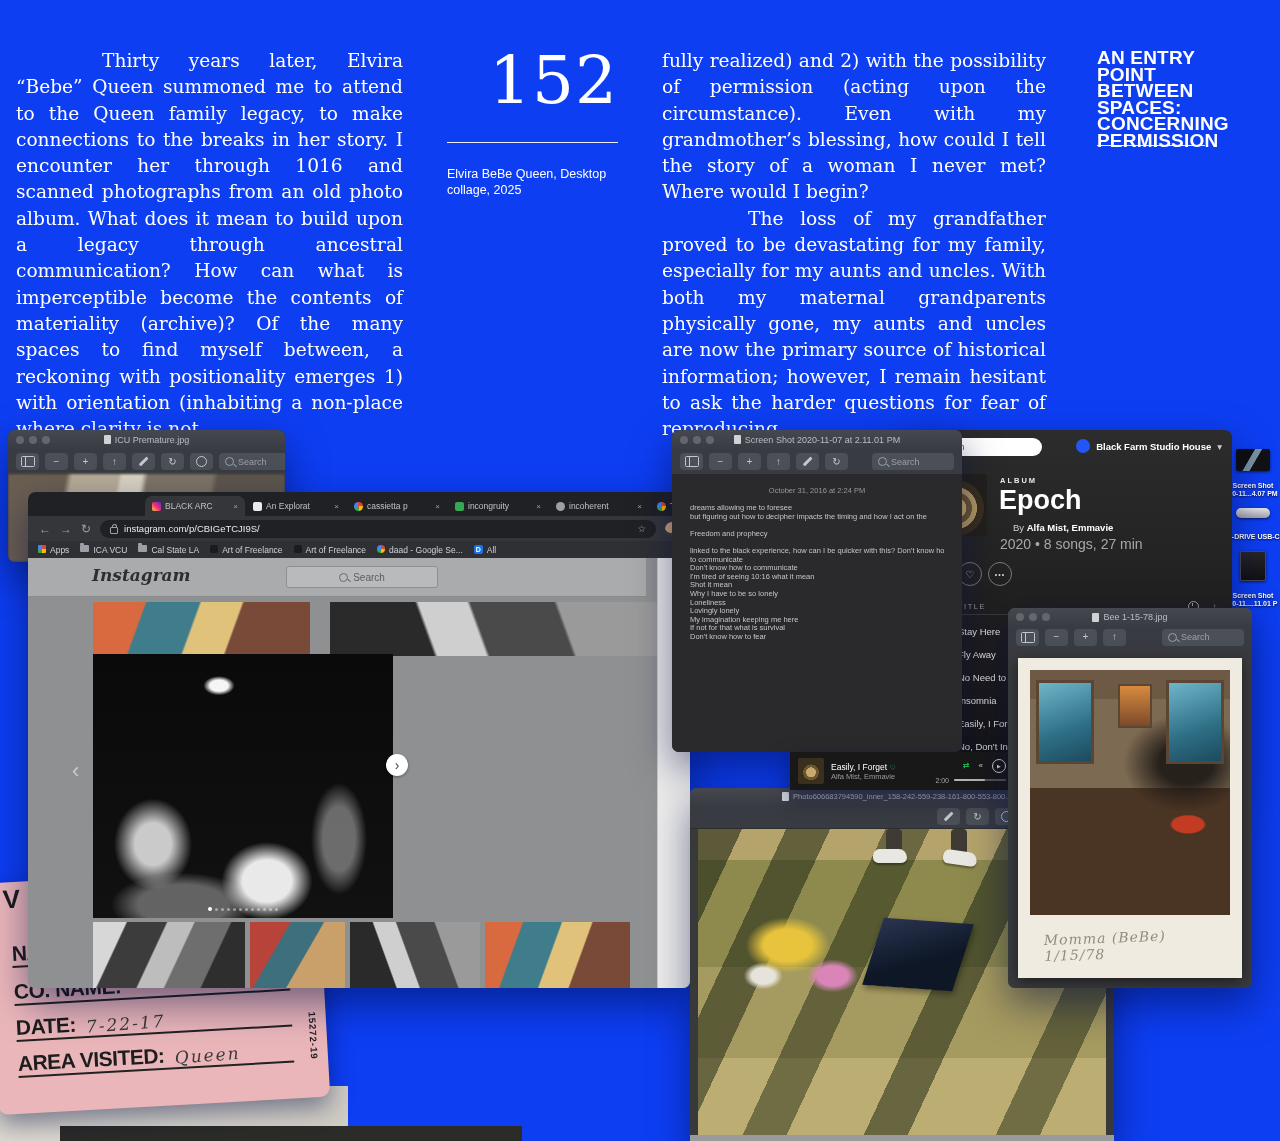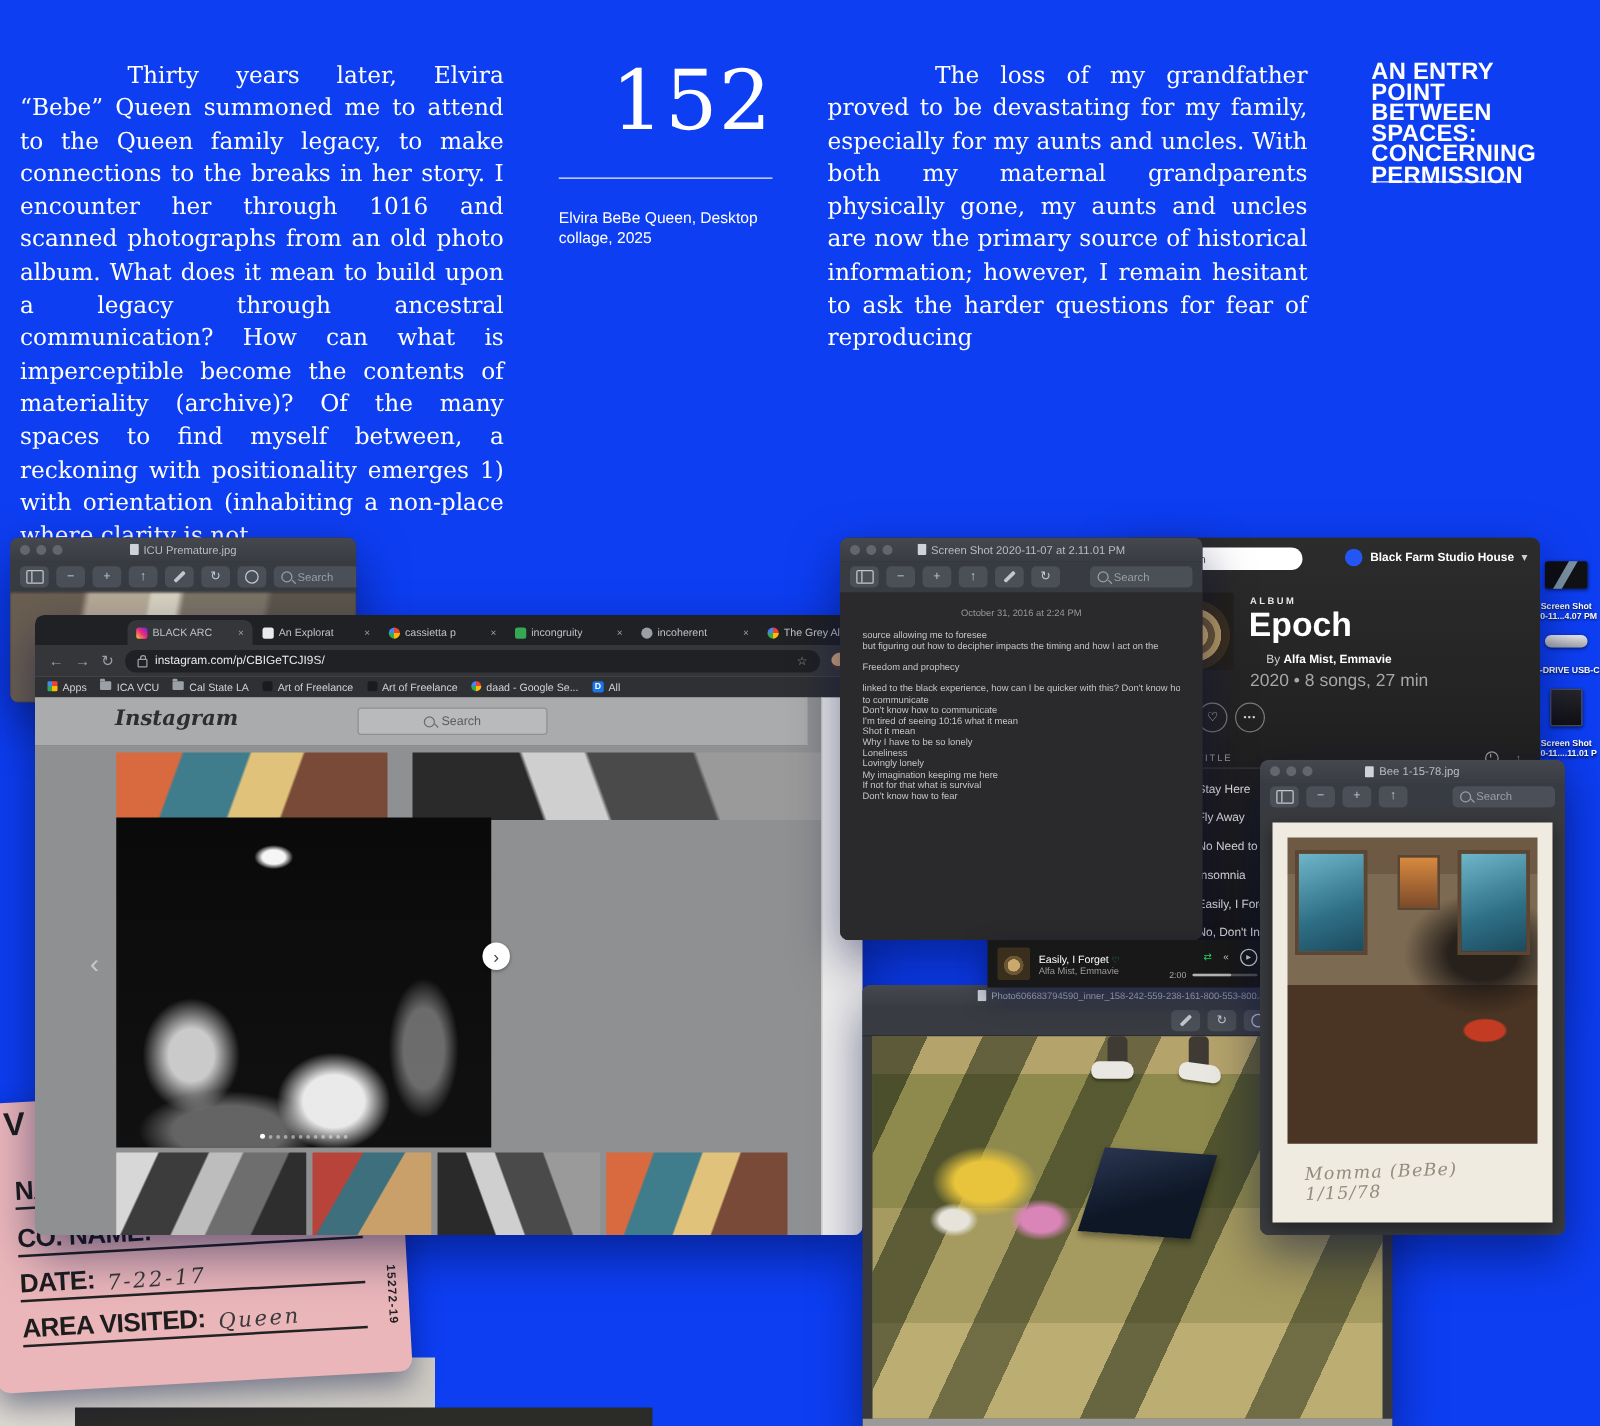--- a/index.html
+++ b/index.html
@@ -22,21 +22,21 @@
   .toolbar{height:25px;background:#383b41;display:flex;align-items:center;gap:6px;padding:0 8px;border-bottom:1px solid #2b2d31;}
   .tbtn{height:17px;min-width:23px;border-radius:4px;background:#4b4f57;color:#c3c7cd;display:flex;align-items:center;justify-content:center;font-size:10px;line-height:1;}
   .pill{display:flex;align-items:center;gap:4px;background:#4b4f57;border-radius:4px;height:17px;padding:0 6px;color:#9aa0a8;font-size:9px;margin-left:auto;min-width:70px;}
   .mag{width:7px;height:7px;border:1.4px solid #9aa0a8;border-radius:50%;position:relative;flex:none;}
   .mag::after{content:"";position:absolute;width:4px;height:1.4px;background:#9aa0a8;transform:rotate(45deg);right:-3.5px;bottom:-1px;}
   .sbicon{width:12px;height:9px;border:1.3px solid #c3c7cd;border-radius:1.5px;position:relative;}
   .sbicon::after{content:"";position:absolute;left:3px;top:0;bottom:0;width:1.3px;background:#c3c7cd;}
   .pencil{width:11px;height:2.5px;background:#c3c7cd;border-radius:1px;transform:rotate(-45deg);}
   .circ{width:9px;height:9px;border:1.4px solid #c3c7cd;border-radius:50%;}
   
-  .tabsrow{height:24px;background:#202124;display:flex;align-items:flex-end;padding-left:74px;gap:1px;}
+  .tabsrow{height:24px;background:#202124;display:flex;align-items:flex-end;padding-left:117px;gap:1px;}
   .tab{display:flex;align-items:center;gap:4px;height:20px;padding:0 7px;font-size:8.5px;color:#bdc1c6;width:86px;border-radius:7px 7px 0 0;flex:none;overflow:hidden;}
   .tab.active{background:#35363a;}
   .tab .x{margin-left:auto;font-size:8px;color:#9aa0a6;}
   .tab .lbl{white-space:nowrap;overflow:hidden;}
   .fav{width:9px;height:9px;border-radius:2px;flex:none;}
   .fav.ig{background:linear-gradient(45deg,#f9ce34,#ee2a7b,#6228d7);}
   .fav.doc{background:#e8eaed;}
   .fav.google{border-radius:50%;background:conic-gradient(#ea4335 0 25%,#fbbc05 0 50%,#34a853 0 75%,#4285f4 0);}
   .fav.green{background:#35a854;}
   .fav.gray{background:#9aa0a6;border-radius:50%;}
@@ -150,20 +150,21 @@
 
 <div id="stage">
 
   <div class="textcol serif indent" style="left:16px;top:48px;width:387px;">Thirty years later, Elvira “Bebe” Queen summoned me to attend to the Queen family legacy, to make connections to the breaks in her story. I encounter her through 1016 and scanned photographs from an old photo album. What does it mean to build upon a legacy through ancestral communication? How can what is imperceptible become the contents of materiality (archive)? Of the many spaces to find myself between, a reckoning with positionality emerges 1) with orientation (inhabiting a non-place where clarity is not</div>
 
   <div class="pageno serif">152</div>
   <div class="rule" style="left:447px;top:142px;width:171px;"></div>
   <div class="caption">Elvira BeBe Queen, Desktop collage, 2025</div>
 
   <div class="textcol serif" style="left:662px;top:48px;width:384px;">
+    <div>fully realized) and 2) with the possibility of permission (acting upon the circumstance). Even with my grandmother’s blessing, how could I tell the story of a woman I never met? Where would I begin?</div>
     <div class="indent">The loss of my grandfather proved to be devastating for my family, especially for my aunts and uncles. With both my maternal grandparents physically gone, my aunts and uncles are now the primary source of historical information; however, I remain hesitant to ask the harder questions for fear of reproducing</div>
   </div>
 
   <div class="colhead">AN ENTRY POINT
 BETWEEN SPACES:
 CONCERNING
 PERMISSION</div>
   <div class="rule" style="left:1097px;top:145px;width:108px;"></div>
 
   <div class="paper"></div>
@@ -362,21 +363,21 @@
           <span class="pencil"></span>
         </span>
       <span class="tbtn">↻</span>
       <span class="pill">
           <span class="mag"></span>
           <span>Search</span>
         </span>
     </div>
     <div class="notesbody">
       <div class="notesdate">October 31, 2016 at 2:24 PM</div>
-      <div class="noteline">source allowing me to foresee</div>
+      <div class="noteline">dreams allowing me to foresee</div>
       <div class="noteline">but figuring out how to decipher impacts the timing and how I act on the</div>
       <div class="noteline"></div>
       <div class="noteline">Freedom and prophecy</div>
       <div class="noteline"></div>
       <div class="noteline">linked to the black experience, how can I be quicker with this? Don't know how</div>
       <div class="noteline">to communicate</div>
       <div class="noteline">Don't know how to communicate</div>
       <div class="noteline">I'm tired of seeing 10:16 what it mean</div>
       <div class="noteline">Shot it mean</div>
       <div class="noteline">Why I have to be so lonely</div>

